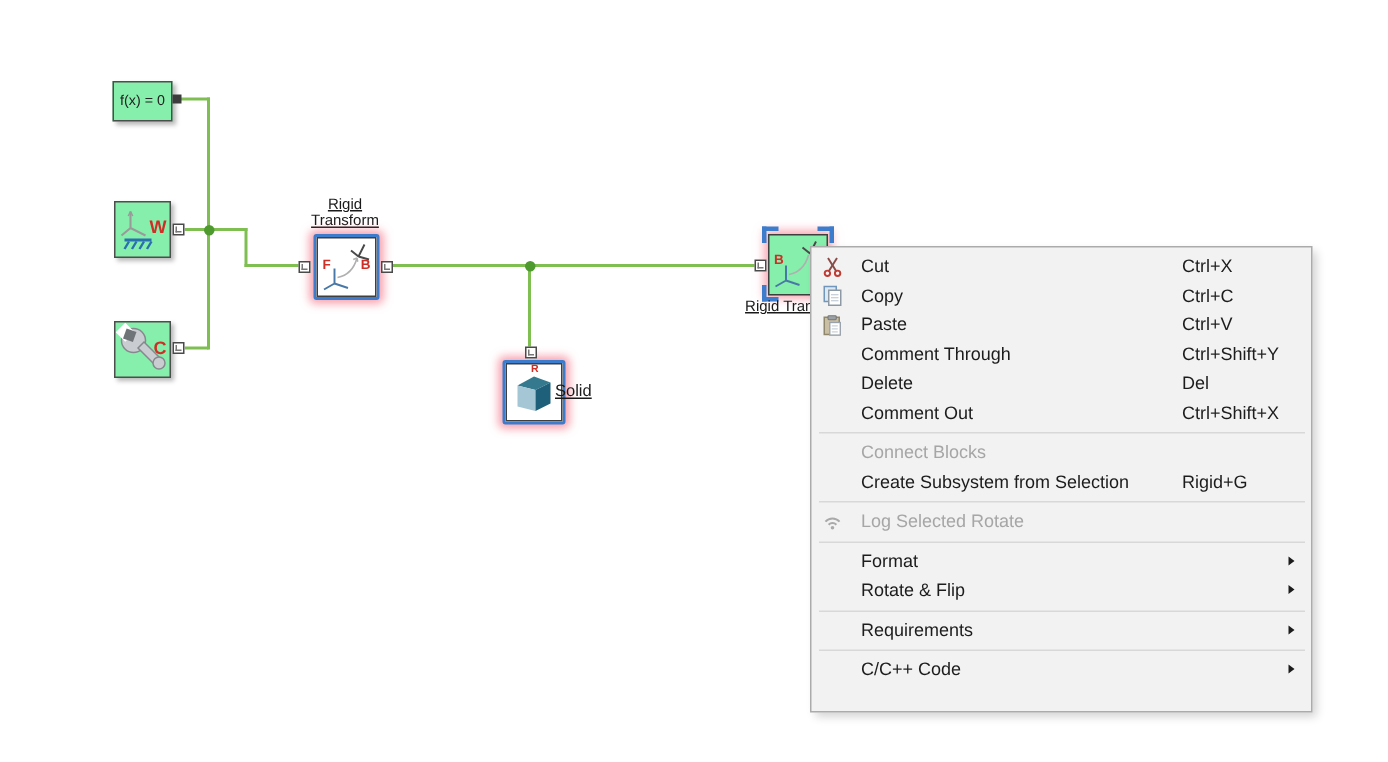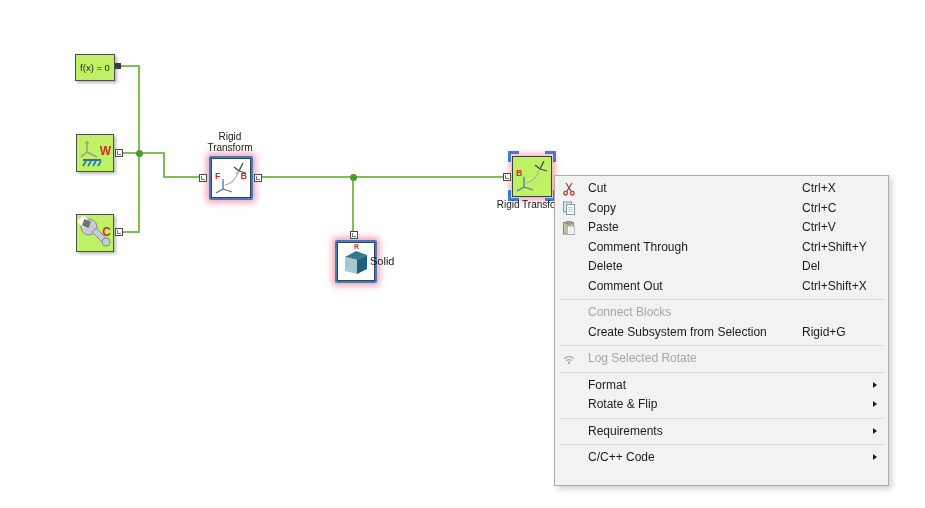--- a/index.html
+++ b/index.html
@@ -1,22 +1,22 @@
 <!DOCTYPE html>
 <html><head>
 <meta charset="utf-8">
 <style>
   html,body{margin:0;padding:0;background:#ffffff;width:925px;height:508px;overflow:hidden;
     font-family:"Liberation Sans", sans-serif;}
   #canvas{position:relative;width:925px;height:508px;background:#ffffff;}
 
   
-  .blk{position:absolute;background:#bef264;border:1.5px solid #4d4d4d;
+  .blk{position:absolute;background:#86efac;border:1.5px solid #4d4d4d;
        box-shadow:2px 2px 3px rgba(0,0,0,0.28);box-sizing:border-box;}
-  .blk-label{position:absolute;color:#1a1a1a;text-align:center;}
+  .blk-label{position:absolute;color:#1a1a1a;text-align:center;text-decoration:underline;}
 
   .sel-frame{position:absolute;box-sizing:border-box;border:2.5px solid #3d7ccc;border-radius:2px;
        background:#ffffff;box-shadow:0 0 6px 2.5px rgba(241,93,115,0.55);}
   .blk-core{width:100%;height:100%;box-sizing:border-box;border:1.5px solid #3f3f3f;background:#fff;position:relative;}
 
   .portbox{position:absolute;width:8px;height:8px;background:#fff;border:1px solid #4a4a4a;box-sizing:border-box;}
   .portbox::after{content:"";position:absolute;left:1px;top:1px;width:3px;height:3px;
        border-left:1px solid #777;border-bottom:1px solid #777;}
   .port-solid{position:absolute;width:6px;height:6px;background:#3c3c3c;}
 
@@ -26,23 +26,23 @@
   .red-letter{color:#cf2e27;font-weight:bold;font-family:"Liberation Sans",sans-serif;}
 
   
   .corner{position:absolute;width:11px;height:11px;box-sizing:border-box;}
   .corner.tl{border-left:3px solid #3d7ccc;border-top:3px solid #3d7ccc;}
   .corner.tr{border-right:3px solid #3d7ccc;border-top:3px solid #3d7ccc;}
   .corner.bl{border-left:3px solid #3d7ccc;border-bottom:3px solid #3d7ccc;}
   .corner.br{border-right:3px solid #3d7ccc;border-bottom:3px solid #3d7ccc;}
 
   
-  #context-menu{position:absolute;left:554px;top:164px;width:335px;min-height:311px;
+  #context-menu{position:absolute;left:540px;top:164px;width:335px;min-height:311px;
        background:#f2f2f2;border:1px solid #ababab;box-sizing:border-box;
-       box-shadow:3px 3px 6px rgba(0,0,0,0.18);padding:3px 0;z-index:50;margin-top:11px;}
+       box-shadow:3px 3px 6px rgba(0,0,0,0.18);padding:3px 0;z-index:50;}
   .mi{position:relative;height:19.5px;line-height:19.5px;font-size:12px;color:#1c1c1c;
       padding-left:33px;white-space:nowrap;cursor:default;}
   .mi.disabled{color:#a6a6a6;}
   .mi .mi-icon{position:absolute;left:7px;top:2.5px;width:14px;height:14px;}
   .mi .mi-shortcut{position:absolute;left:247px;top:0;}
   .mi .mi-arrow{position:absolute;right:11px;top:6px;width:0;height:0;
       border-left:4px solid #1c1c1c;border-top:3.5px solid transparent;border-bottom:3.5px solid transparent;}
   .msep{height:1px;background:#d8d8d8;margin:3px 4px 3px 5px;}
 </style>
 </head>

